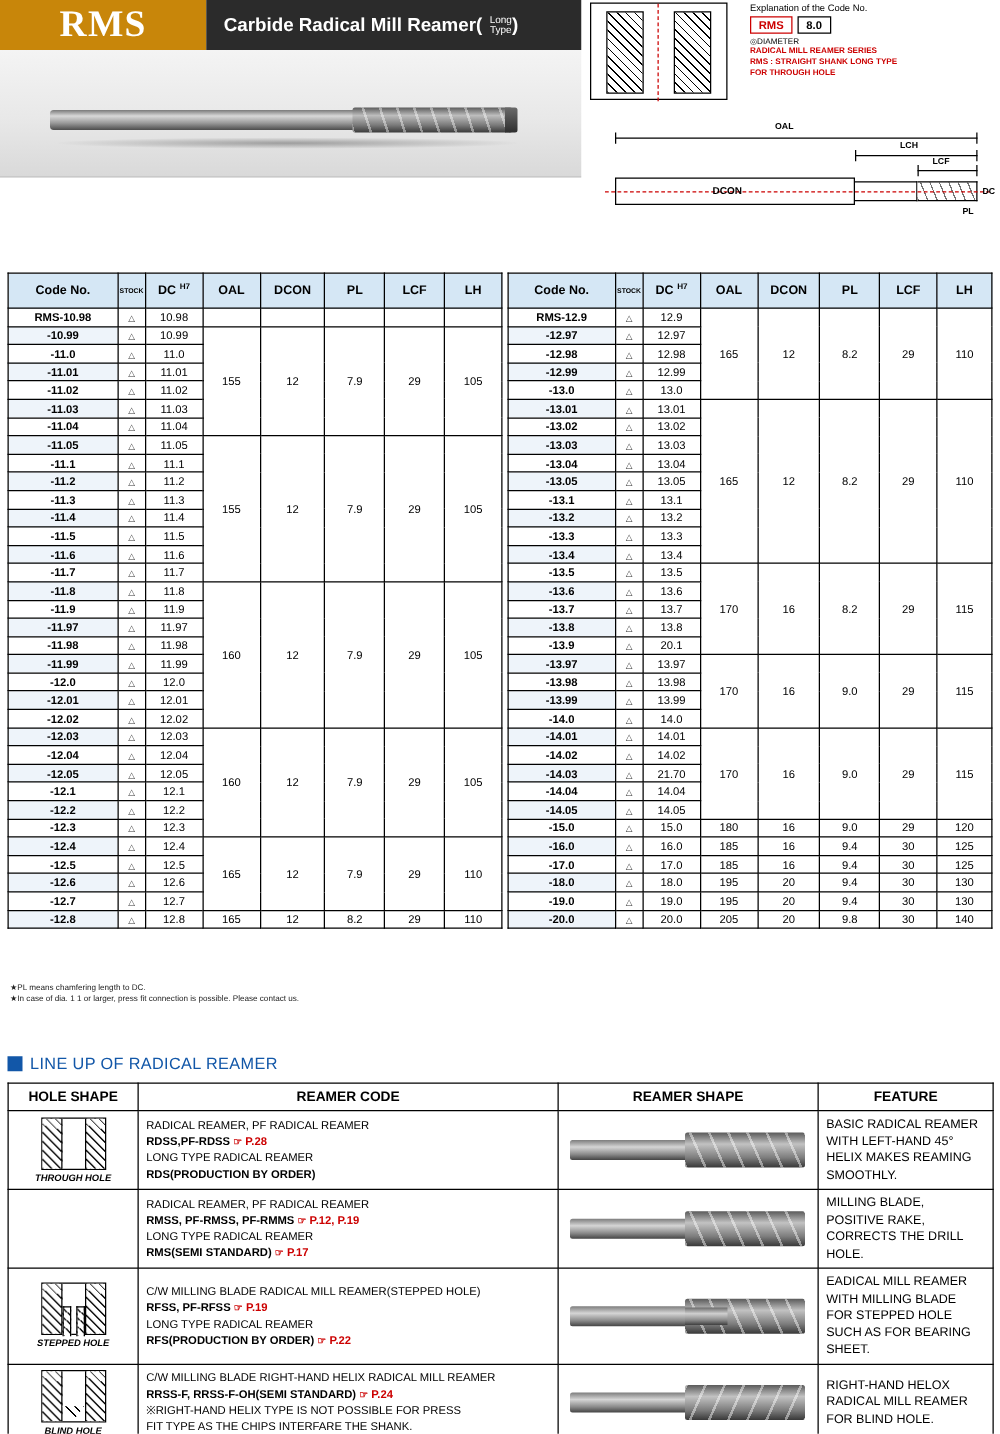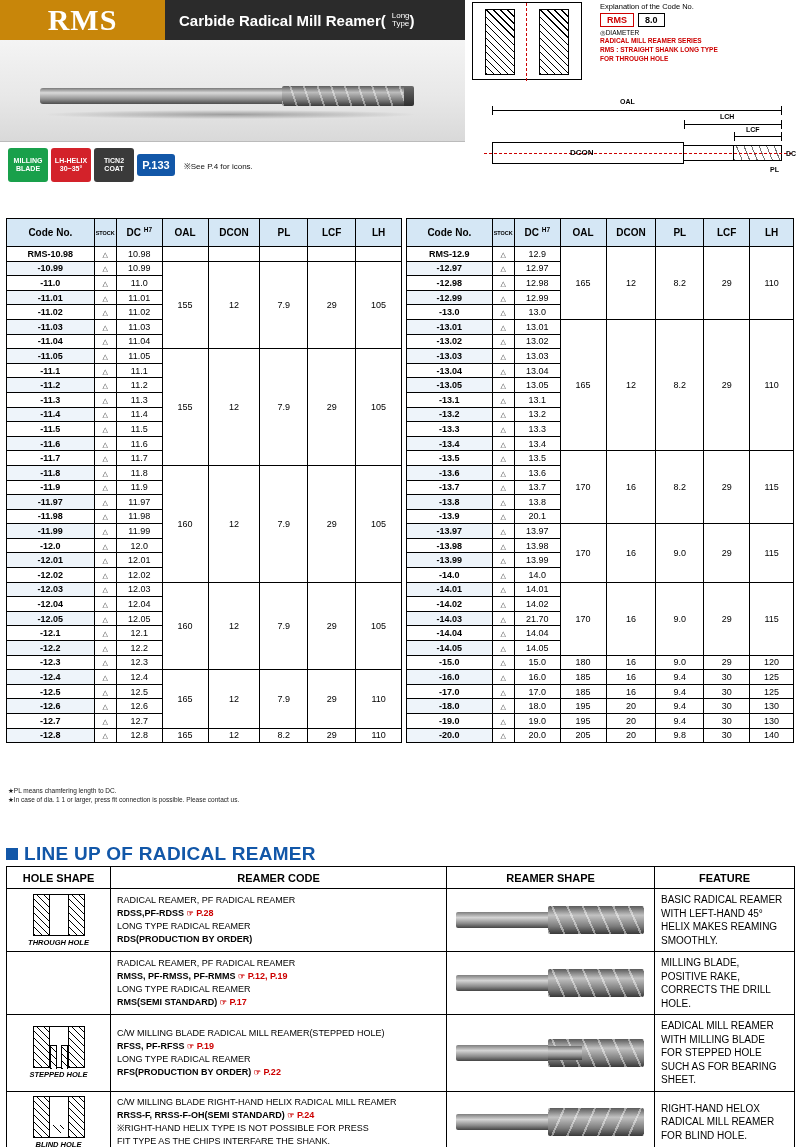--- a/index.html
+++ b/index.html
@@ -170,21 +170,21 @@
 
   .foot-notes {
     position: absolute; left: 8px; top: 786px; font-size: 6.5px; color: #222; line-height: 1.45;
   }
 
   
   .lineup-head {
     position: absolute; left: 6px; top: 843px; display: flex; align-items: center; gap: 6px;
   }
   .lineup-head .sq { width: 12px; height: 12px; background: #1257a8; }
-  .lineup-head .txt { color: #1257a8; font-size: 19px; font-weight: bold; letter-spacing: .3px; }
+  .lineup-head .txt { color: #1257a8; font-size: 13px; font-weight: normal; letter-spacing: .3px; }
 
   table.lineup {
     position: absolute; left: 6px; top: 866px; width: 788px;
     border-collapse: collapse; table-layout: fixed;
   }
   table.lineup th {
     border: 1px solid #000; background: #fff; height: 22px;
     font-size: 11px; font-weight: bold; text-align: center;
   }
   table.lineup td { border: 1px solid #000; vertical-align: middle; padding: 4px 6px; }
@@ -261,38 +261,20 @@
     </div>
   </div>
 
   <div class="product-photo">
     <div class="tool-body"></div>
     <div class="tool-flute"></div>
     <div class="tool-tip"></div>
     <div class="tool-shadow"></div>
   </div>
 
-  <div class="badges">
-    <div class="badge green">
-      <span>MILLING</span>
-      <span>BLADE</span>
-    </div>
-    <div class="badge red">
-      <span>LH-HELIX</span>
-      <span>30~35°</span>
-    </div>
-    <div class="badge dark">
-      <span>TiCN2</span>
-      <span>COAT</span>
-    </div>
-    <div class="badge blue">
-      <span>P.133</span>
-    </div>
-    <div class="note-small">※See P.4 for icons.</div>
-  </div>
 
 
   <div class="section-draw">
     <div class="sd-hatch-l"></div>
     <div class="sd-hatch-r"></div>
     <div class="sd-center"></div>
   </div>
 
   <div class="code-expl">
     <div class="ce-title">Explanation of the Code No.</div>

